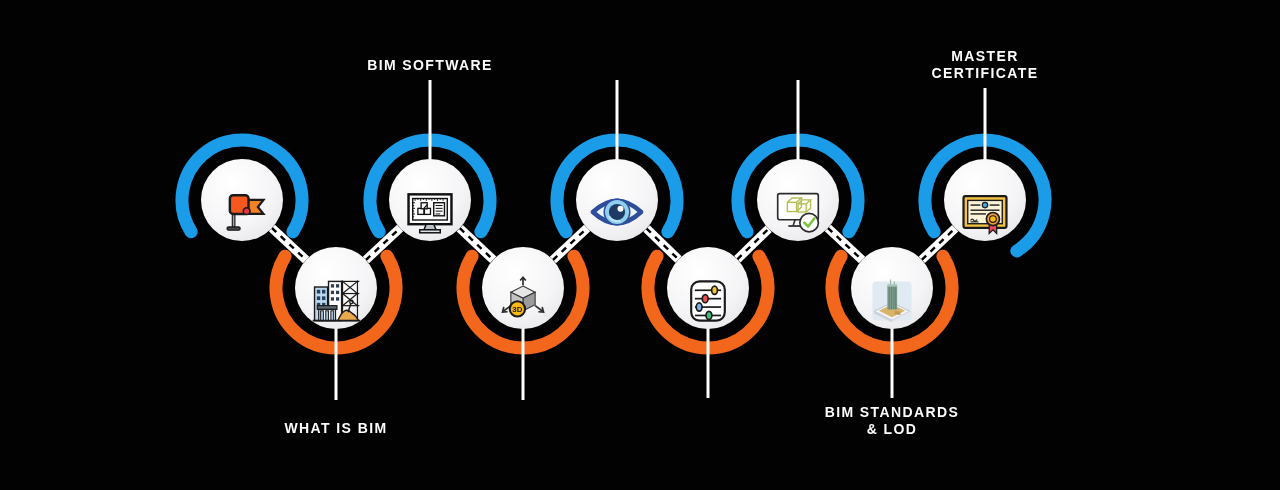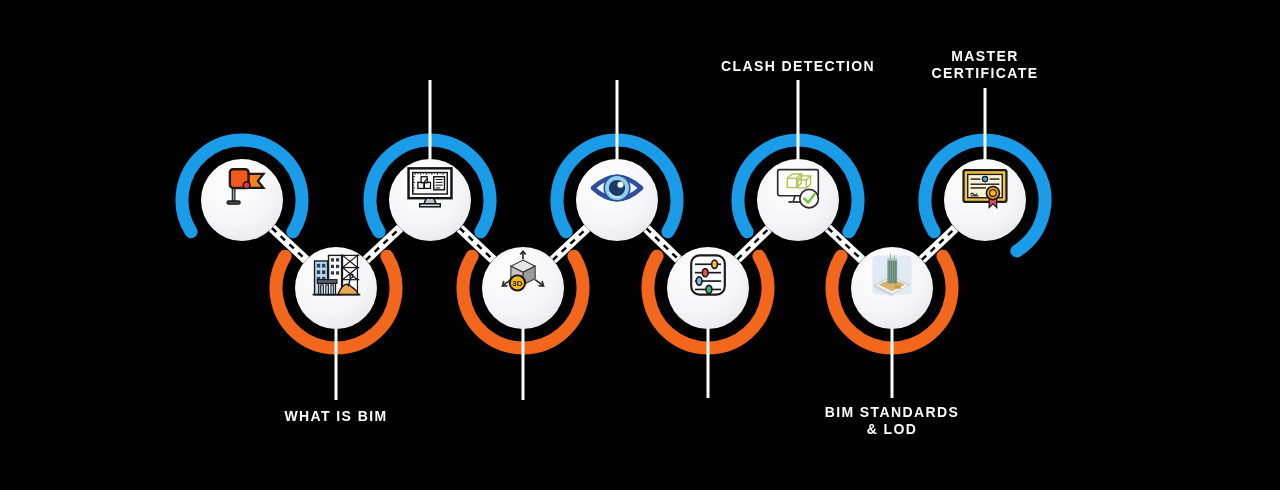--- a/index.html
+++ b/index.html
@@ -1,21 +1,21 @@
 <!DOCTYPE html>
 <html><head>
 <meta charset="utf-8">
 <style>
   html,body{margin:0;padding:0;background:#000;}
   .canvas{position:relative;width:1280px;height:490px;background:#020202;overflow:hidden;
           font-family:"Liberation Sans",sans-serif;}
   .layer{position:absolute;left:0;top:0;}
   .disc{position:absolute;width:82px;height:82px;border-radius:50%;
         background:radial-gradient(circle at 38% 30%, #ffffff 0%, #f5f5f7 55%, #e1e1e6 100%);
-        display:flex;align-items:flex-start;justify-content:center;z-index:3;}
+        display:flex;align-items:flex-end;justify-content:center;z-index:3;}
   .label{position:absolute;width:220px;text-align:center;color:#fdfdfd;
          font-weight:700;font-size:14px;letter-spacing:1.4px;line-height:17px;
          white-space:pre-line;z-index:4;text-transform:uppercase;}
 </style>
 </head>
 <body>
 
 <div class="canvas">
 
   <svg class="layer" width="1280" height="490" viewBox="0 0 1280 490">
@@ -272,20 +272,20 @@
         <line x1="14.5" y1="31" x2="31" y2="31"></line>
       </g>
       <path d="M14.5 38 q2 -3 3.5 0 q1.5 2 3.5 -1" fill="none" stroke="#1a1a1a" stroke-width="1.3"></path>
       <line x1="14.5" y1="39.5" x2="23" y2="39.5" stroke="#1a1a1a" stroke-width="1.2"></line>
       <polygon points="34.5,40 34.5,52 38.5,48 42.5,52 42.5,40" fill="#e8465a" stroke="#1a1a1a" stroke-width="1.4"></polygon>
       <circle cx="38.5" cy="36.5" r="7" fill="#f29b3d" stroke="#1a1a1a" stroke-width="1.8"></circle>
       <circle cx="38.5" cy="36.5" r="3.6" fill="#f7b916" stroke="#1a1a1a" stroke-width="1.2"></circle>
     </svg>
   </div>
 
-  <div class="label" style="left:226px;top:408px">WHAT IS BIM</div>
-  <div class="label" style="left:688px;top:58px">CLASH DETECTION</div>
+  <div class="label" style="left:226px;top:420px">WHAT IS BIM</div>
+  <div class="label" style="left:320px;top:57px">BIM SOFTWARE</div>
   <div class="label" style="left:782px;top:404px">BIM STANDARDS
 &amp; LOD</div>
   <div class="label" style="left:875px;top:48px">MASTER
 CERTIFICATE</div>
 
 </div>
 
 </body></html>

